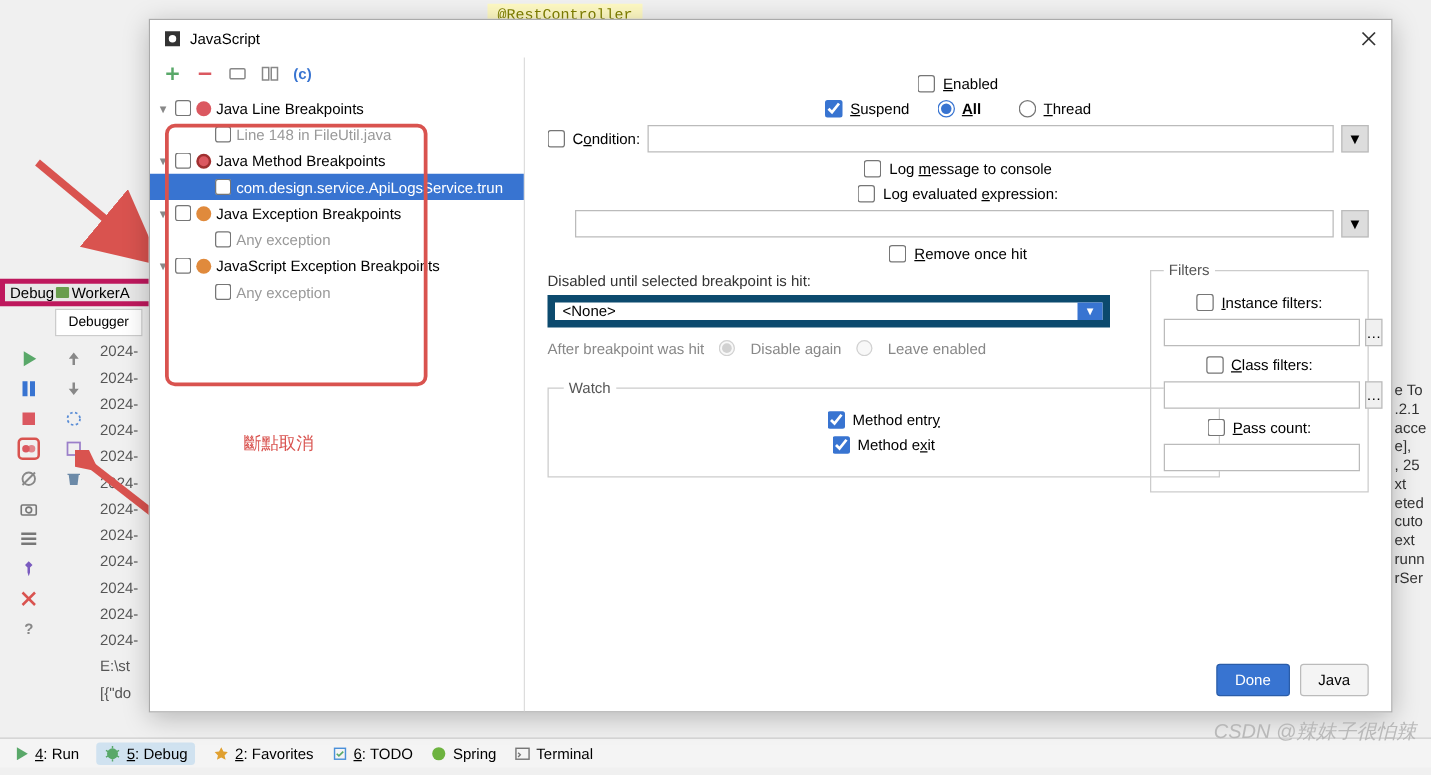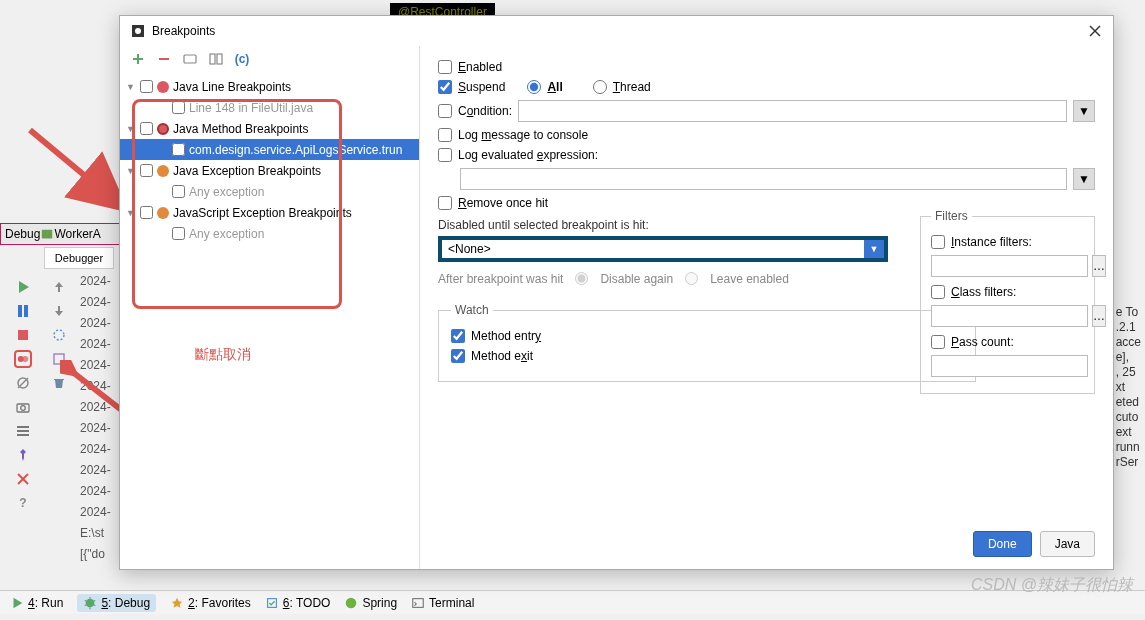--- a/index.html
+++ b/index.html
@@ -1,24 +1,24 @@
 <!DOCTYPE html>
 <html><head>
 <meta charset="utf-8">
 <style>
 * { box-sizing: border-box; margin: 0; padding: 0; font-family: "Segoe UI", Arial, sans-serif; font-size: 12px; }
 body { width: 1145px; height: 620px; background: #fff; position: relative; overflow: hidden; }
 
 
 .ide-bg { position: absolute; inset: 0; background: #f0f0f0; }
-.code-snippet { position: absolute; top: 3px; left: 390px; font-family: Liberation Sans, sans-serif; color: #808000; background: #000000; padding: 2px 8px; }
+.code-snippet { position: absolute; top: 3px; left: 390px; font-family: Liberation Mono, monospace; color: #808000; background: #fef9c3; padding: 2px 8px; }
 .right-code { position: absolute; right: 4px; top: 305px; font-family: Consolas, monospace; font-size: 11px; color: #333; line-height: 15px; text-align: left; }
 
 
-.debug-panel-tabs { position: absolute; left: 0; top: 223px; width: 125px; height: 22px; background: #e8e8e8; border: 1px solid #be185d; display: flex; align-items: center; padding: 0 4px; gap: 0; font-size: 11px; }
+.debug-panel-tabs { position: absolute; left: 0; top: 223px; width: 125px; height: 22px; background: #e8e8e8; border: 4px solid #be185d; display: flex; align-items: center; padding: 0 4px; gap: 0; font-size: 11px; }
 .debug-panel-tabs .tab-ic { width: 14px; height: 14px; }
 .debugger-tab { position: absolute; left: 44px; top: 247px; width: 70px; height: 22px; background: #fff; border: 1px solid #ccc; display: flex; align-items: center; justify-content: center; font-size: 11px; }
 .ts-col { position: absolute; left: 80px; top: 271px; font-family: Consolas, monospace; font-size: 11px; line-height: 21px; color: #555; }
 
 
 .vtoolbar1 { position: absolute; left: 12px; top: 278px; width: 22px; display: flex; flex-direction: column; gap: 6px; align-items: center; }
 .vtoolbar2 { position: absolute; left: 48px; top: 278px; width: 22px; display: flex; flex-direction: column; gap: 6px; align-items: center; }
 .tb-btn { width: 18px; height: 18px; display: flex; align-items: center; justify-content: center; cursor: pointer; }
 .tb-btn svg { width: 16px; height: 16px; }
 .red-box { border: 2px solid #d9534f; border-radius: 4px; padding: 1px; }
@@ -50,27 +50,27 @@
 .tree-row .bicon { width: 12px; height: 12px; border-radius: 50%; display: inline-block; }
 .bicon.red { background: #db5860; }
 .bicon.orange { background: #e08a3c; }
 .tree-row .dim { color: #999; }
 
 .red-annot { position: absolute; left: 12px; top: 53px; width: 210px; height: 210px; border: 3px solid #d9534f; border-radius: 8px; pointer-events: none; }
 .red-text { position: absolute; left: 75px; top: 300px; color: #d9534f; font-size: 14px; }
 
 
 .rp-title { font-weight: 600; margin: 4px 0 10px 0; }
-.rp-row { display: flex; align-items: center; gap: 6px; margin: 6px 0; }
+.rp-row { display: flex; align-items: center; gap: 6px; margin: 6px 0; justify-content: center; }
 .rp-row input[type=checkbox] { width: 14px; height: 14px; }
 .rp-row input[type=radio] { width: 14px; height: 14px; }
 .rp-input { flex: 1; height: 22px; border: 1px solid #bbb; background: #fff; padding: 0 4px; }
 .rp-input.wide { width: 430px; }
 .rp-disabled-label { color: #333; margin: 8px 0 4px 0; }
-.rp-select { width: 450px; height: 26px; border: 4px solid #0c4a6e; display: flex; align-items: center; padding: 0 6px; position: relative; }
+.rp-select { width: 450px; height: 26px; border: 6px solid #0c4a6e; display: flex; align-items: center; padding: 0 6px; position: relative; }
 .rp-select .dd { position: absolute; right: 0; top: 0; width: 20px; height: 100%; background: #3874d1; color: #fff; display: flex; align-items: center; justify-content: center; font-size: 9px; }
 .rp-after { color: #888; margin-top: 10px; display: flex; align-items: flex-start; gap: 12px; }
 .rp-fieldset { border: 1px solid #ccc; padding: 8px 12px 12px; margin-top: 8px; }
 .rp-fieldset-title { position: relative; top: -16px; background: #fff; display: inline-block; padding: 0 4px; color: #555; }
 .rp-fieldset-body { margin-top: -10px; }
 
 
 .filters-box { position: absolute; right: 18px; top: 170px; width: 175px; border: 1px solid #ccc; padding: 8px 10px; }
 .filters-title { position: relative; top: -16px; background: #fff; display: inline-block; padding: 0 4px; color: #555; }
 .filters-body { margin-top: -10px; }
@@ -284,21 +284,21 @@
     </defs>
   <line x1="100" y1="80" x2="10" y2="10" stroke="#d9534f" stroke-width="6" marker-end="url(#ah2)"></line>
 </svg>
 
 <div class="dialog">
   <div class="dlg-title">
     <svg class="icon" viewBox="0 0 16 16">
         <rect x="2" y="2" width="12" height="12" fill="#333"></rect>
         <circle cx="8" cy="8" r="3" fill="#fff"></circle>
       </svg>
-    <span class="ttl">Breakpoints</span>
+    <span class="ttl">JavaScript</span>
     <svg class="close" viewBox="0 0 16 16">
         <line x1="3" y1="3" x2="13" y2="13" stroke="#333" stroke-width="1.4"></line>
         <line x1="13" y1="3" x2="3" y2="13" stroke="#333" stroke-width="1.4"></line>
       </svg>
   </div>
   <div class="dlg-body">
     <div class="dlg-left">
       <div class="tree-toolbar">
         <div class="tbt">
             <svg viewBox="0 0 16 16">

